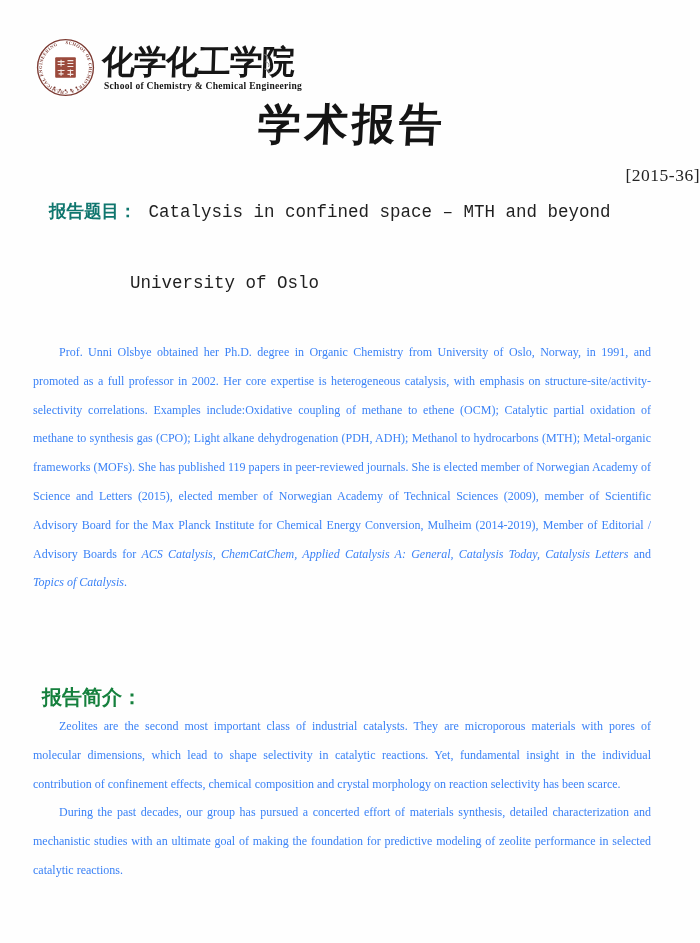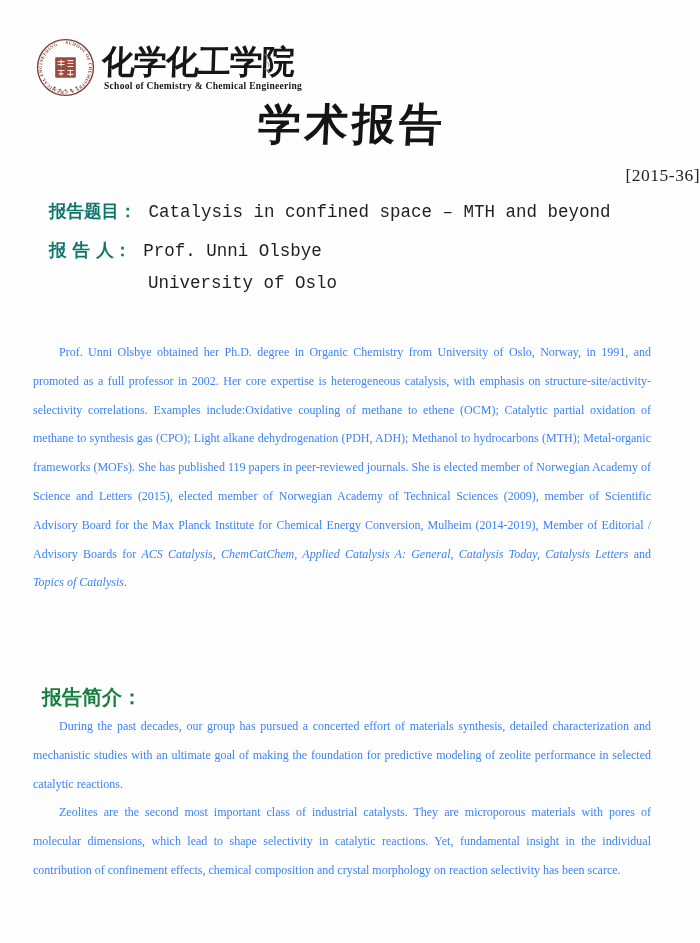--- a/index.html
+++ b/index.html
@@ -89,21 +89,21 @@
     font-weight: 700;
     font-size: 17.5px;
     color: #0f766e;
   }
   .en-value {
     font-family: Liberation Mono, monospace;
     font-size: 17.5px;
     color: #1f1f1f;
     margin-left: 8px;
   }
-  .row3 .en-value { margin-left: 18px; }
+  .row3 .en-value { margin-left: 0; }
 
   
   .para {
     position: absolute;
     left: 33px;
     width: 618px;
     font-family: "Liberation Serif", serif;
     font-size: 12px;
     line-height: 28.8px;
     text-align: justify;
@@ -162,32 +162,28 @@
   </svg>
 
   <h1 class="main-title">学术报告</h1>
   <div class="issue">[2015-36]</div>
 
   <section class="info">
     <div class="info-row row1">
       <span class="cn-label">报告题目：</span>
       <span class="en-value">Catalysis in confined space – MTH and beyond</span>
     </div>
-    <div class="info-row row2">
-      <span class="cn-label">报 告 人：</span>
-      <span class="en-value">Prof. Unni Olsbye</span>
-    </div>
     <div class="info-row row3">
       <span class="en-value">University of Oslo</span>
     </div>
   </section>
 
   <div class="para bio">
     <span>Prof. Unni Olsbye obtained her Ph.D. degree in Organic Chemistry from University of Oslo, Norway, in 1991, and promoted as a full professor in 2002. Her core expertise is heterogeneous catalysis, with emphasis on structure-site/activity-selectivity correlations. Examples include:Oxidative coupling of methane to ethene (OCM); Catalytic partial oxidation of methane to synthesis gas (CPO); Light alkane dehydrogenation (PDH, ADH); Methanol to hydrocarbons (MTH); Metal-organic frameworks (MOFs). She has published 119 papers in peer-reviewed journals. She is elected member of Norwegian Academy of Science and Letters (2015), elected member of Norwegian Academy of Technical Sciences (2009), member of Scientific Advisory Board for the Max Planck Institute for Chemical Energy Conversion, Mulheim (2014-2019), Member of Editorial / Advisory Boards for </span><span class="journal">ACS Catalysis, ChemCatChem, Applied Catalysis A: General, Catalysis Today, Catalysis Letters</span><span> and </span><span class="journal">Topics of Catalysis</span><span>.</span>
   </div>
 
   <div class="section-label">报告简介：</div>
   <div class="para abstract">
+    <p>Zeolites are the second most important class of industrial catalysts. They are microporous materials with pores of molecular dimensions, which lead to shape selectivity in catalytic reactions. Yet, fundamental insight in the individual contribution of confinement effects, chemical composition and crystal morphology on reaction selectivity has been scarce.</p>
     <p>During the past decades, our group has pursued a concerted effort of materials synthesis, detailed characterization and mechanistic studies with an ultimate goal of making the foundation for predictive modeling of zeolite performance in selected catalytic reactions.</p>
-    <p>Zeolites are the second most important class of industrial catalysts. They are microporous materials with pores of molecular dimensions, which lead to shape selectivity in catalytic reactions. Yet, fundamental insight in the individual contribution of confinement effects, chemical composition and crystal morphology on reaction selectivity has been scarce.</p>
   </div>
 
 </div>
 
 </body></html>

